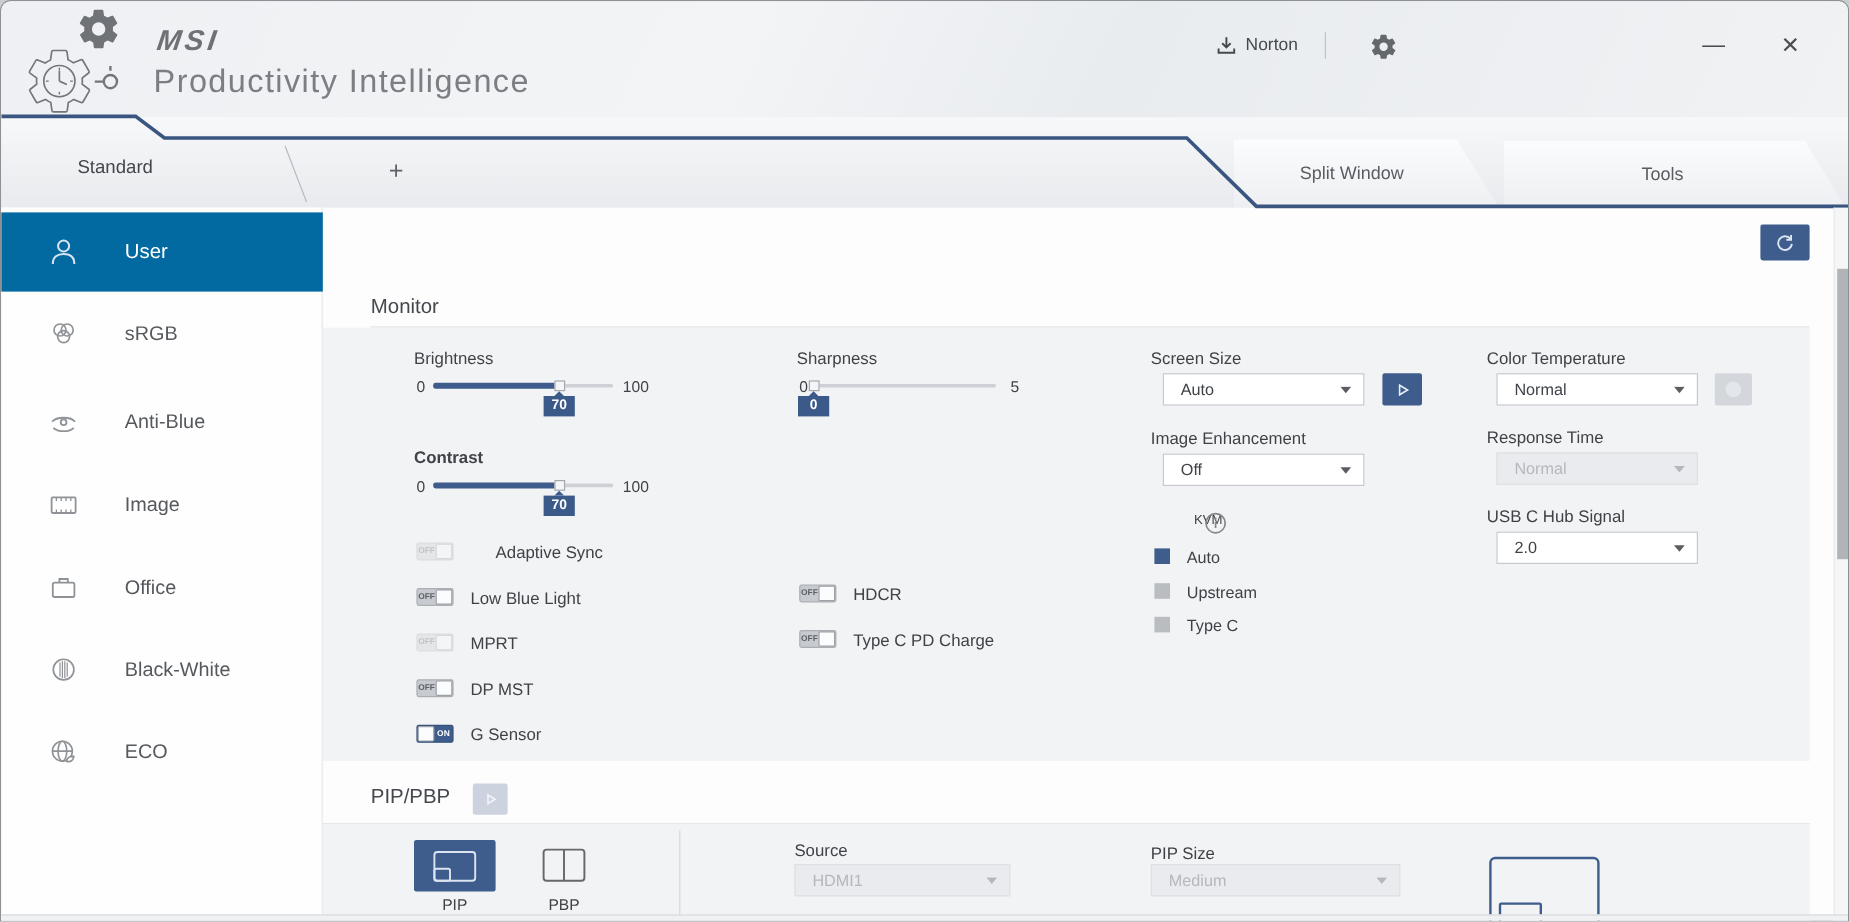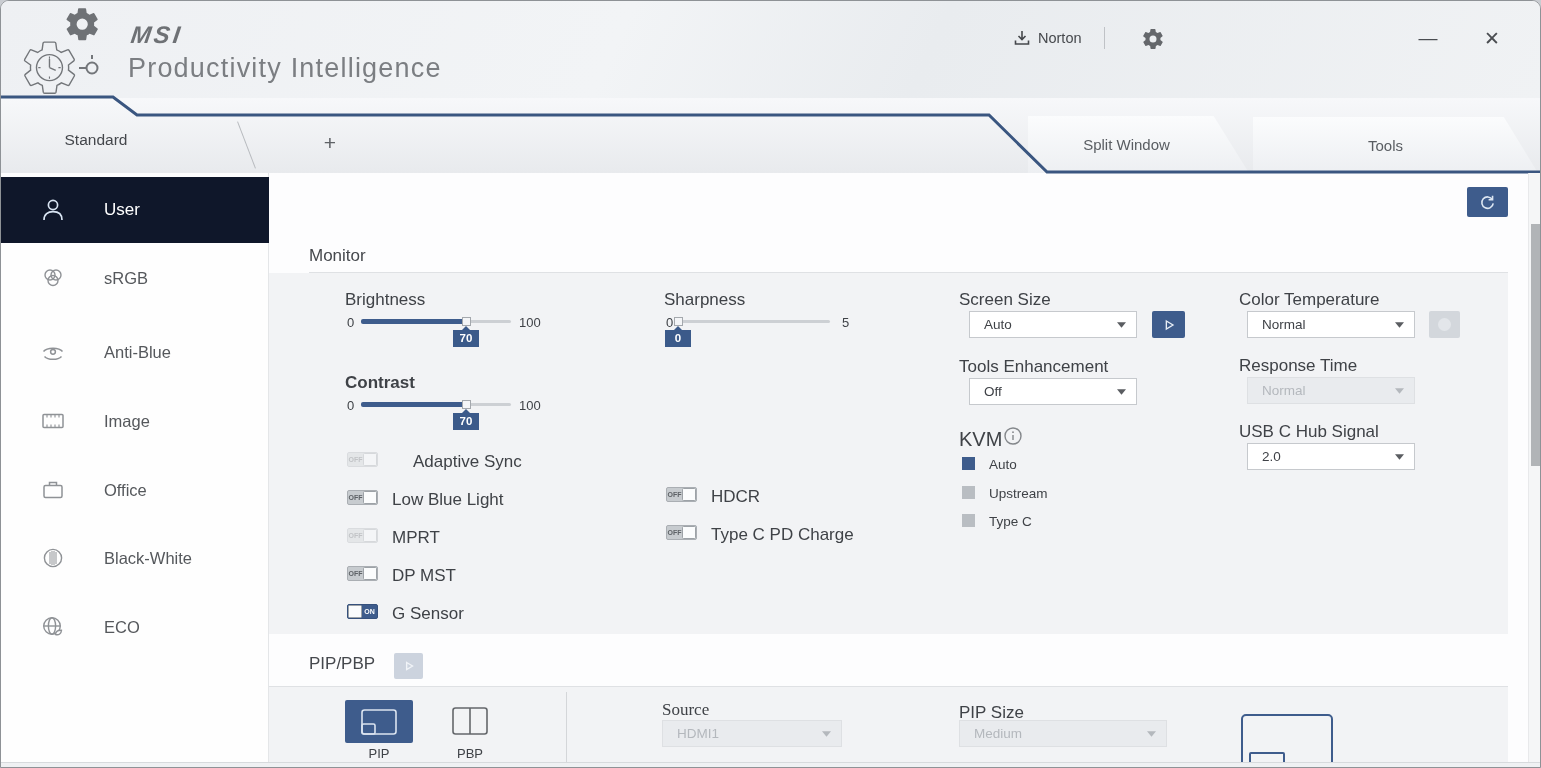--- a/index.html
+++ b/index.html
@@ -27,27 +27,27 @@
   .tab-standard{position:absolute;left:40px;top:130px;width:110px;text-align:center;
     font-size:15.5px;color:#44474c;cursor:pointer;}
   .tab-diag{position:absolute;left:245px;top:119px;width:1px;height:50px;background:#b7babe;transform:rotate(-21deg);}
   .tab-add{position:absolute;left:315px;top:128px;width:28px;height:28px;text-align:center;
     font-size:21px;color:#5f6266;cursor:pointer;line-height:28px;}
   
   .sidebar{position:absolute;left:0;top:172px;width:268px;height:596px;background:#fefefe;border-right:1px solid #e4e6e8;}
   .side-item{position:absolute;left:0;width:268px;height:46px;display:flex;align-items:center;cursor:pointer;}
   .side-item .s-icon{position:absolute;left:38px;width:28px;height:28px;}
   .side-item .s-label{position:absolute;left:103px;font-size:16.5px;color:#55585c;}
-  .side-item.sel{background:#0f172a;height:66px;}
+  .side-item.sel{background:#0369a1;height:66px;}
   .side-item.sel .s-label{color:#ffffff;font-size:17px;}
   
   .panel{position:absolute;left:268px;width:1239px;background:#f2f3f5;}
   .sec-head{position:absolute;font-size:17px;color:#45484d;}
   .divider{position:absolute;height:1px;background:#dfe1e4;}
-  .lbl{position:absolute;font-size:17px;color:#3f4247;white-space:nowrap;}
+  .lbl{position:absolute;font-size:14px;color:#3f4247;white-space:nowrap;}
   
   .track{position:absolute;height:3px;background:#cdd0d4;border-radius:2px;cursor:pointer;}
   .fill{position:absolute;left:0;top:-1px;height:5px;background:#3e5c8c;border-radius:2px;}
   .thumbw{position:absolute;top:-3px;width:0;}
   .thumb{position:absolute;left:-4px;top:0;width:9px;height:9px;background:#f4f5f7;border:1px solid #a4a8ad;}
   .badge{position:absolute;left:-13px;top:13px;width:26px;height:17px;background:#3b5a8a;color:#fff;
     font-size:11.5px;font-weight:bold;text-align:center;line-height:17px;}
   .badge::before{content:"";position:absolute;left:9px;top:-4px;border:4px solid transparent;border-bottom-color:#3b5a8a;border-top:none;}
   .s-num{position:absolute;font-size:13px;color:#3f4247;}
   
@@ -287,29 +287,29 @@
     <svg class="chev" viewBox="0 0 10 6">
         <path d="M0 0h10L5 6z" fill="#5a5d61"></path>
       </svg>
   </div>
   <div class="blue-btn" style="left:1151px;top:310px;width:33px;height:27px;">
     <svg width="16" height="16" viewBox="0 0 24 24" fill="none" stroke="#e8eef6" stroke-width="2">
         <path d="M8 6l10 6-10 6z"></path>
       </svg>
   </div>
 
-  <div class="lbl" style="left:958px;top:356px;">Tools Enhancement</div>
+  <div class="lbl" style="left:958px;top:356px;">Image Enhancement</div>
   <div class="dd" style="left:968px;top:377px;width:168px;">
     <span class="val">Off</span>
     <svg class="chev" viewBox="0 0 10 6">
         <path d="M0 0h10L5 6z" fill="#5a5d61"></path>
       </svg>
   </div>
 
-  <div class="lbl" style="left:958px;top:427px;font-size:20px;">KVM</div>
+  <div class="lbl" style="left:994px;top:427px;font-size:11px;">KVM</div>
   <svg class="abs" style="left:1002px;top:425px;" width="20" height="20" viewBox="0 0 20 20" fill="none" stroke="#84878b" stroke-width="1.4">
     <circle cx="10" cy="10" r="8"></circle>
       <path d="M10 9v5"></path>
       <circle cx="10" cy="6.2" r="0.9" fill="#84878b" stroke="none"></circle>
   </svg>
   <div class="radio sel" style="left:961px;top:456px;"></div>
   <div class="r-lbl" style="left:988px;top:456px;">Auto</div>
   <div class="radio" style="left:961px;top:485px;"></div>
   <div class="r-lbl" style="left:988px;top:485px;">Upstream</div>
   <div class="radio" style="left:961px;top:513px;"></div>
@@ -362,21 +362,21 @@
   <div class="icon-btn" style="left:448px;top:701px;width:42px;height:38px;">
     <svg width="40" height="32" viewBox="0 0 40 32" fill="none" stroke="#64676b" stroke-width="1.6">
       <rect x="3" y="3" width="34" height="26" rx="2.5"></rect>
         <path d="M20 3v26"></path>
     </svg>
   </div>
   <div class="mode-lbl" style="left:448px;top:745px;width:42px;">PBP</div>
 
   <div class="abs" style="left:565px;top:691px;width:1px;height:77px;background:#d4d6d9;"></div>
 
-  <div class="lbl" style="left:661px;top:699px;font-family:Liberation Serif, serif;">Source</div>
+  <div class="lbl" style="left:661px;top:699px;">Source</div>
   <div class="dd dis" style="left:661px;top:719px;width:180px;">
     <span class="val">HDMI1</span>
     <svg class="chev" viewBox="0 0 10 6">
         <path d="M0 0h10L5 6z" fill="#b4b8bd"></path>
       </svg>
   </div>
 
   <div class="lbl" style="left:958px;top:702px;">PIP Size</div>
   <div class="dd dis" style="left:958px;top:719px;width:208px;">
     <span class="val">Medium</span>

